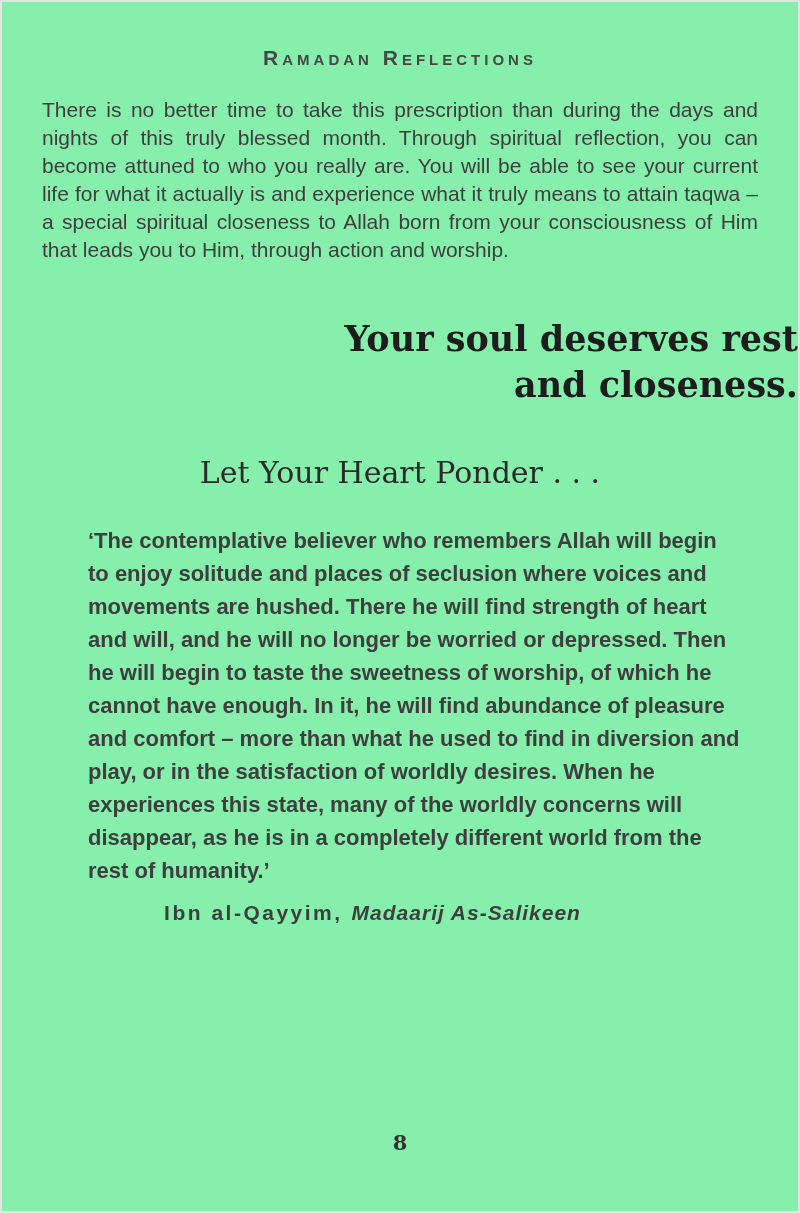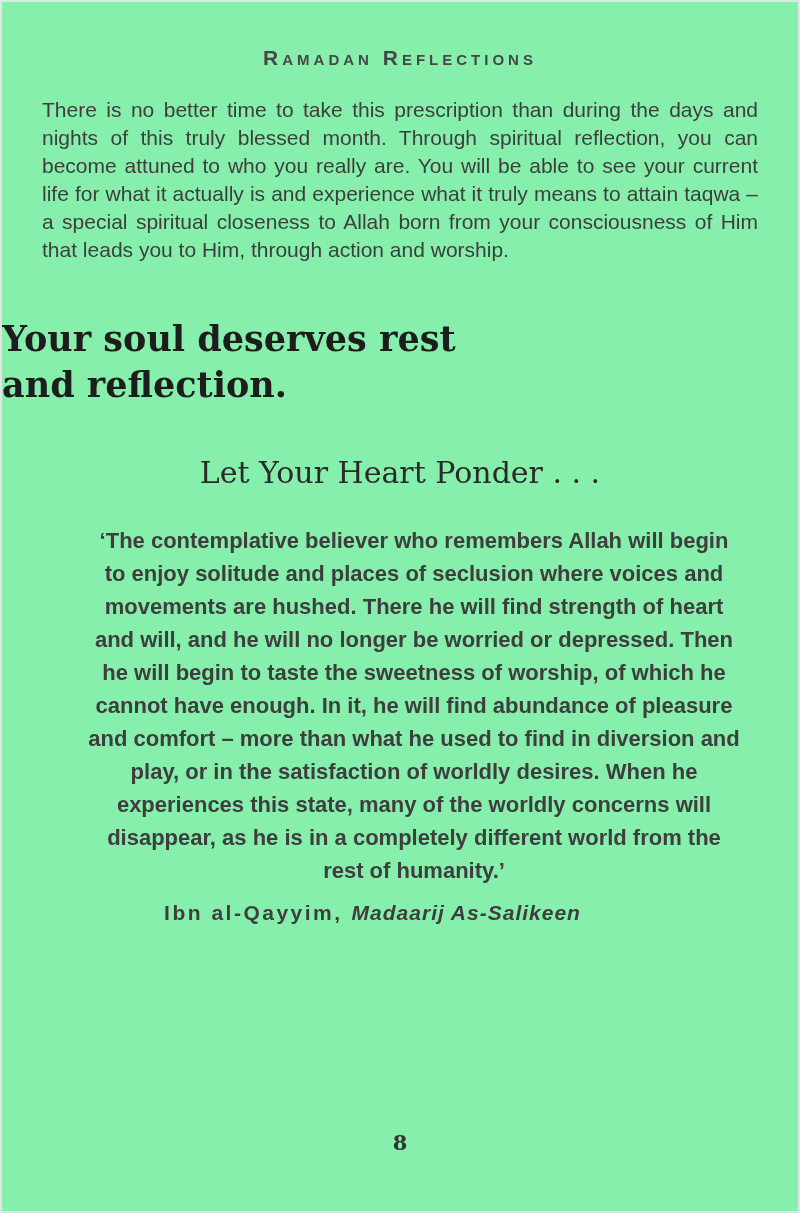--- a/index.html
+++ b/index.html
@@ -31,21 +31,21 @@
     width: 716px;
     margin: 26px auto 0 auto;
     font-size: 21px;
     line-height: 28px;
     font-weight: normal;
     text-align: justify;
     color: #3e3e3e;
   }
   .pull-quote {
     margin-top: 52px;
-    text-align: left;
+    text-align: right;
     font-family: "DejaVu Serif", serif;
     font-weight: bold;
     font-size: 35px;
     line-height: 46px;
     color: #1d1d1d;
   }
   .section-heading {
     margin: 48px 0 4px 0;
     text-align: center;
     font-family: "DejaVu Serif", serif;
@@ -53,21 +53,21 @@
     font-size: 30px;
     line-height: 34px;
     color: #2a2a2a;
   }
   .quote {
     width: 652px;
     margin: 34px 0 0 86px;
     font-size: 22px;
     line-height: 33px;
     font-weight: bold;
-    text-align: center;
+    text-align: left;
     color: #3e3e3e;
   }
   .attribution {
     margin-top: 14px;
     padding-right: 55px;
     text-align: center;
     font-size: 21px;
     font-weight: bold;
     color: #3e3e3e;
   }
@@ -95,21 +95,21 @@
 <body>
 
 <div class="page">
 
   <div class="running-head">Ramadan Reflections</div>
 
   <p class="intro">There is no better time to take this prescription than during the days and nights of this truly blessed month. Through spiritual reflection, you can become attuned to who you really are. You will be able to see your current life for what it actually is and experience what it truly means to attain taqwa – a special spiritual closeness to Allah born from your consciousness of Him that leads you to Him, through action and worship.</p>
 
   <div class="pull-quote">
     <div>Your soul deserves rest</div>
-    <div>and reflection.</div>
+    <div>and closeness.</div>
   </div>
 
   <h2 class="section-heading">Let Your Heart Ponder . . .</h2>
 
   <p class="quote">‘The contemplative believer who remembers Allah will begin to enjoy solitude and places of seclusion where voices and movements are hushed. There he will find strength of heart and will, and he will no longer be worried or depressed. Then he will begin to taste the sweetness of worship, of which he cannot have enough. In it, he will find abundance of pleasure and comfort – more than what he used to find in diversion and play, or in the satisfaction of worldly desires. When he experiences this state, many of the worldly concerns will disappear, as he is in a completely different world from the rest of humanity.’</p>
 
   <div class="attribution">
     <span class="author">Ibn al-Qayyim,</span><span class="work">Madaarij As-Salikeen</span>
   </div>
 

